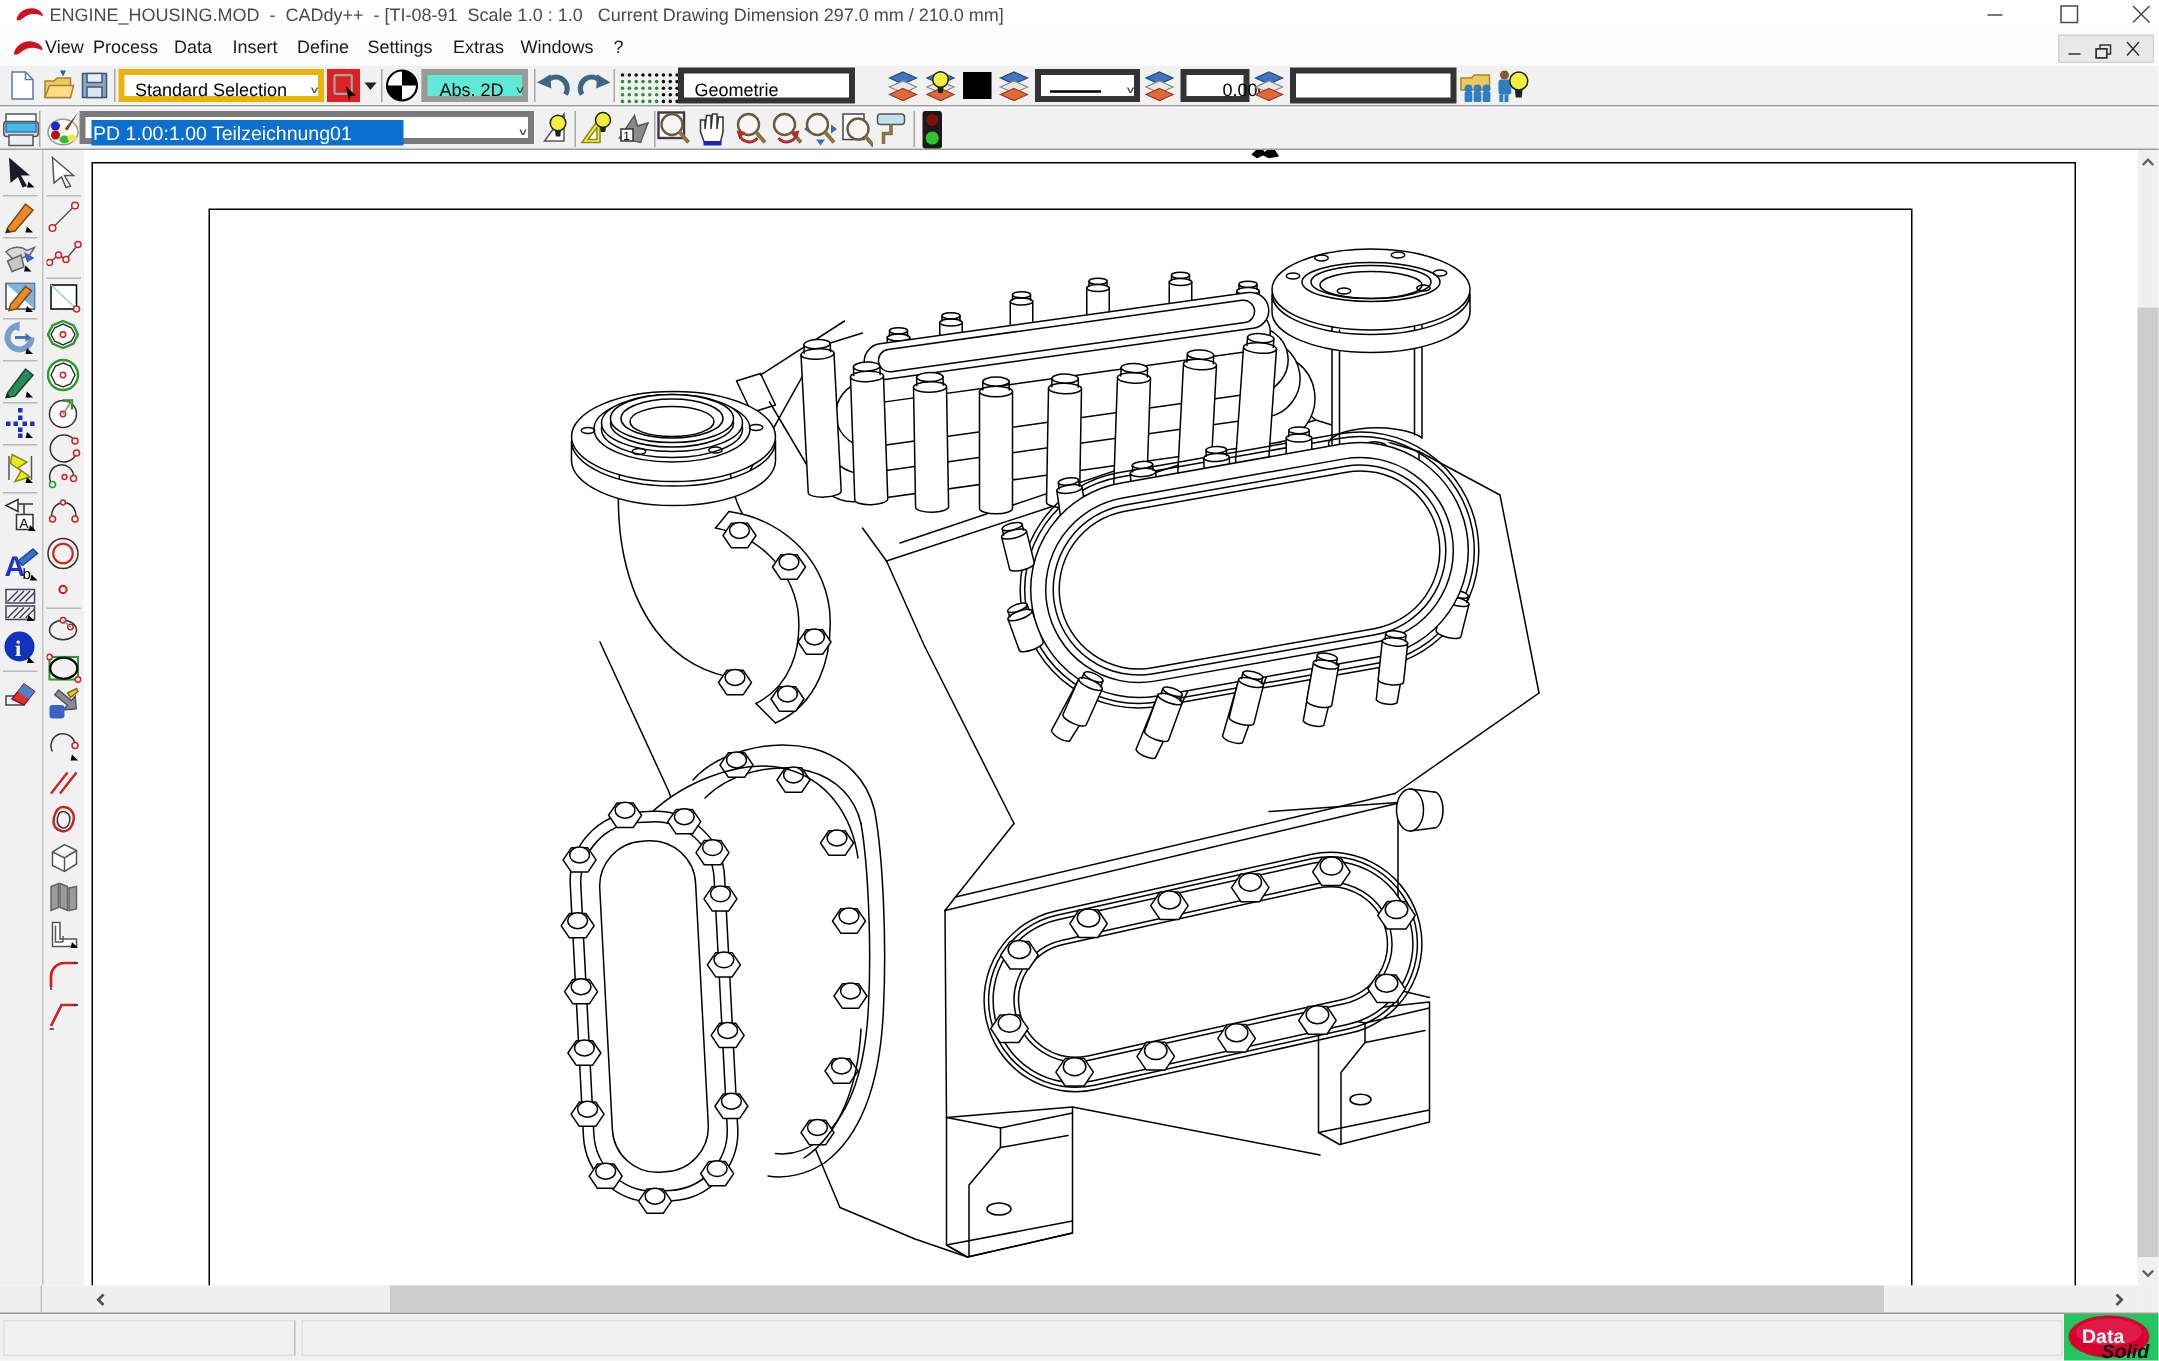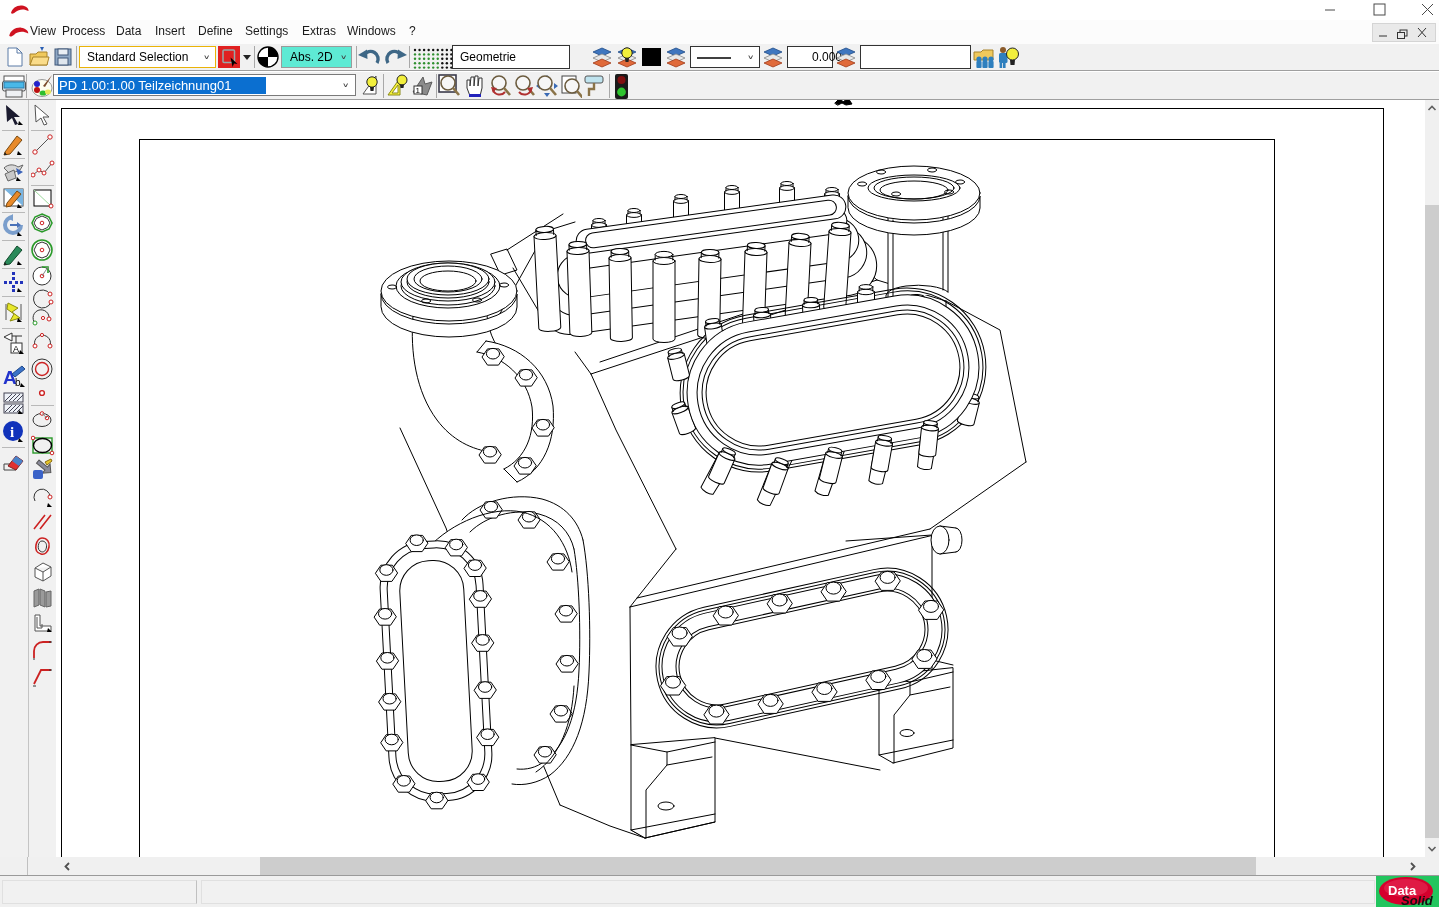--- a/index.html
+++ b/index.html
@@ -8,28 +8,29 @@
 #menubar{left:0;top:20px;width:1439px;height:24px;background:#fcfcfc;color:#1a1a1a;font-size:12px}
 #tb1{left:0;top:44px;width:1439px;height:27px;background:#f1f1f1;border-bottom:1px solid #9f9f9f}
 #tb2{left:0;top:72px;width:1439px;height:28px;background:#f1f1f1;border-bottom:1px solid #9f9f9f}
 #lefttb{left:0;top:100px;width:56px;height:757px;background:#f1f1f1}
 #canvas{left:56px;top:100px;width:1369px;height:757px;background:#fff}
 #vsb{left:1425px;top:100px;width:14px;height:757px;background:#f0f0f0}
 #hsb{left:56px;top:857px;width:1369px;height:18px;background:#f0f0f0}
 #statusbar{left:0;top:875px;width:1439px;height:32px;background:#f0f0f0;border-top:1px solid #9a9a9a}
 .menuitem{position:absolute;top:4px}
 .sep{position:absolute;width:1px;background:#a8a8a8}
-.combo{position:absolute;background:#fff;border:1px solid #eab308;font-size:12px;color:#000}
+.combo{position:absolute;background:#fff;border:4px solid #eab308;font-size:12px;color:#000}
 .chev{position:absolute;color:#404040;font-size:10px;transform:scaleY(0.62)}
 </style></head>
 <body>
 <div id="titlebar" class="abs">
  <svg class="abs" style="left:10px;top:4px" width="20" height="12" viewBox="0 0 20 12">
       <path d="M1 9 C2 4 7 1 12 1.5 C16 2 19 4.5 18.5 7 C14 4.5 9 5 5.5 8 C3.5 9.8 1.8 10.2 1 9 Z" fill="#cf1220"></path>
     </svg>
+ <span class="abs" style="left:33px;top:3px">ENGINE_HOUSING.MOD&nbsp;&nbsp;-&nbsp;&nbsp;CADdy++&nbsp;&nbsp;-&nbsp;[TI-08-91&nbsp;&nbsp;Scale 1.0 : 1.0&nbsp;&nbsp;&nbsp;Current Drawing Dimension 297.0 mm / 210.0 mm]</span>
  <svg class="abs" style="left:1317px;top:0" width="122" height="20" viewBox="0 0 122 20" stroke="#4a4a4a" fill="none">
    <path d="M8 10 L18 10"></path>
       <rect x="57" y="4" width="11" height="11"></rect>
       <path d="M105 4 L116 15 M116 4 L105 15"></path>
  </svg>
 </div>
 <div id="menubar" class="abs">
  <svg class="abs" style="left:8px;top:6px" width="22" height="13" viewBox="0 0 20 12">
       <path d="M1 9 C2 4 7 1 12 1.5 C16 2 19 4.5 18.5 7 C14 4.5 9 5 5.5 8 C3.5 9.8 1.8 10.2 1 9 Z" fill="#cf1220"></path>
     </svg>

